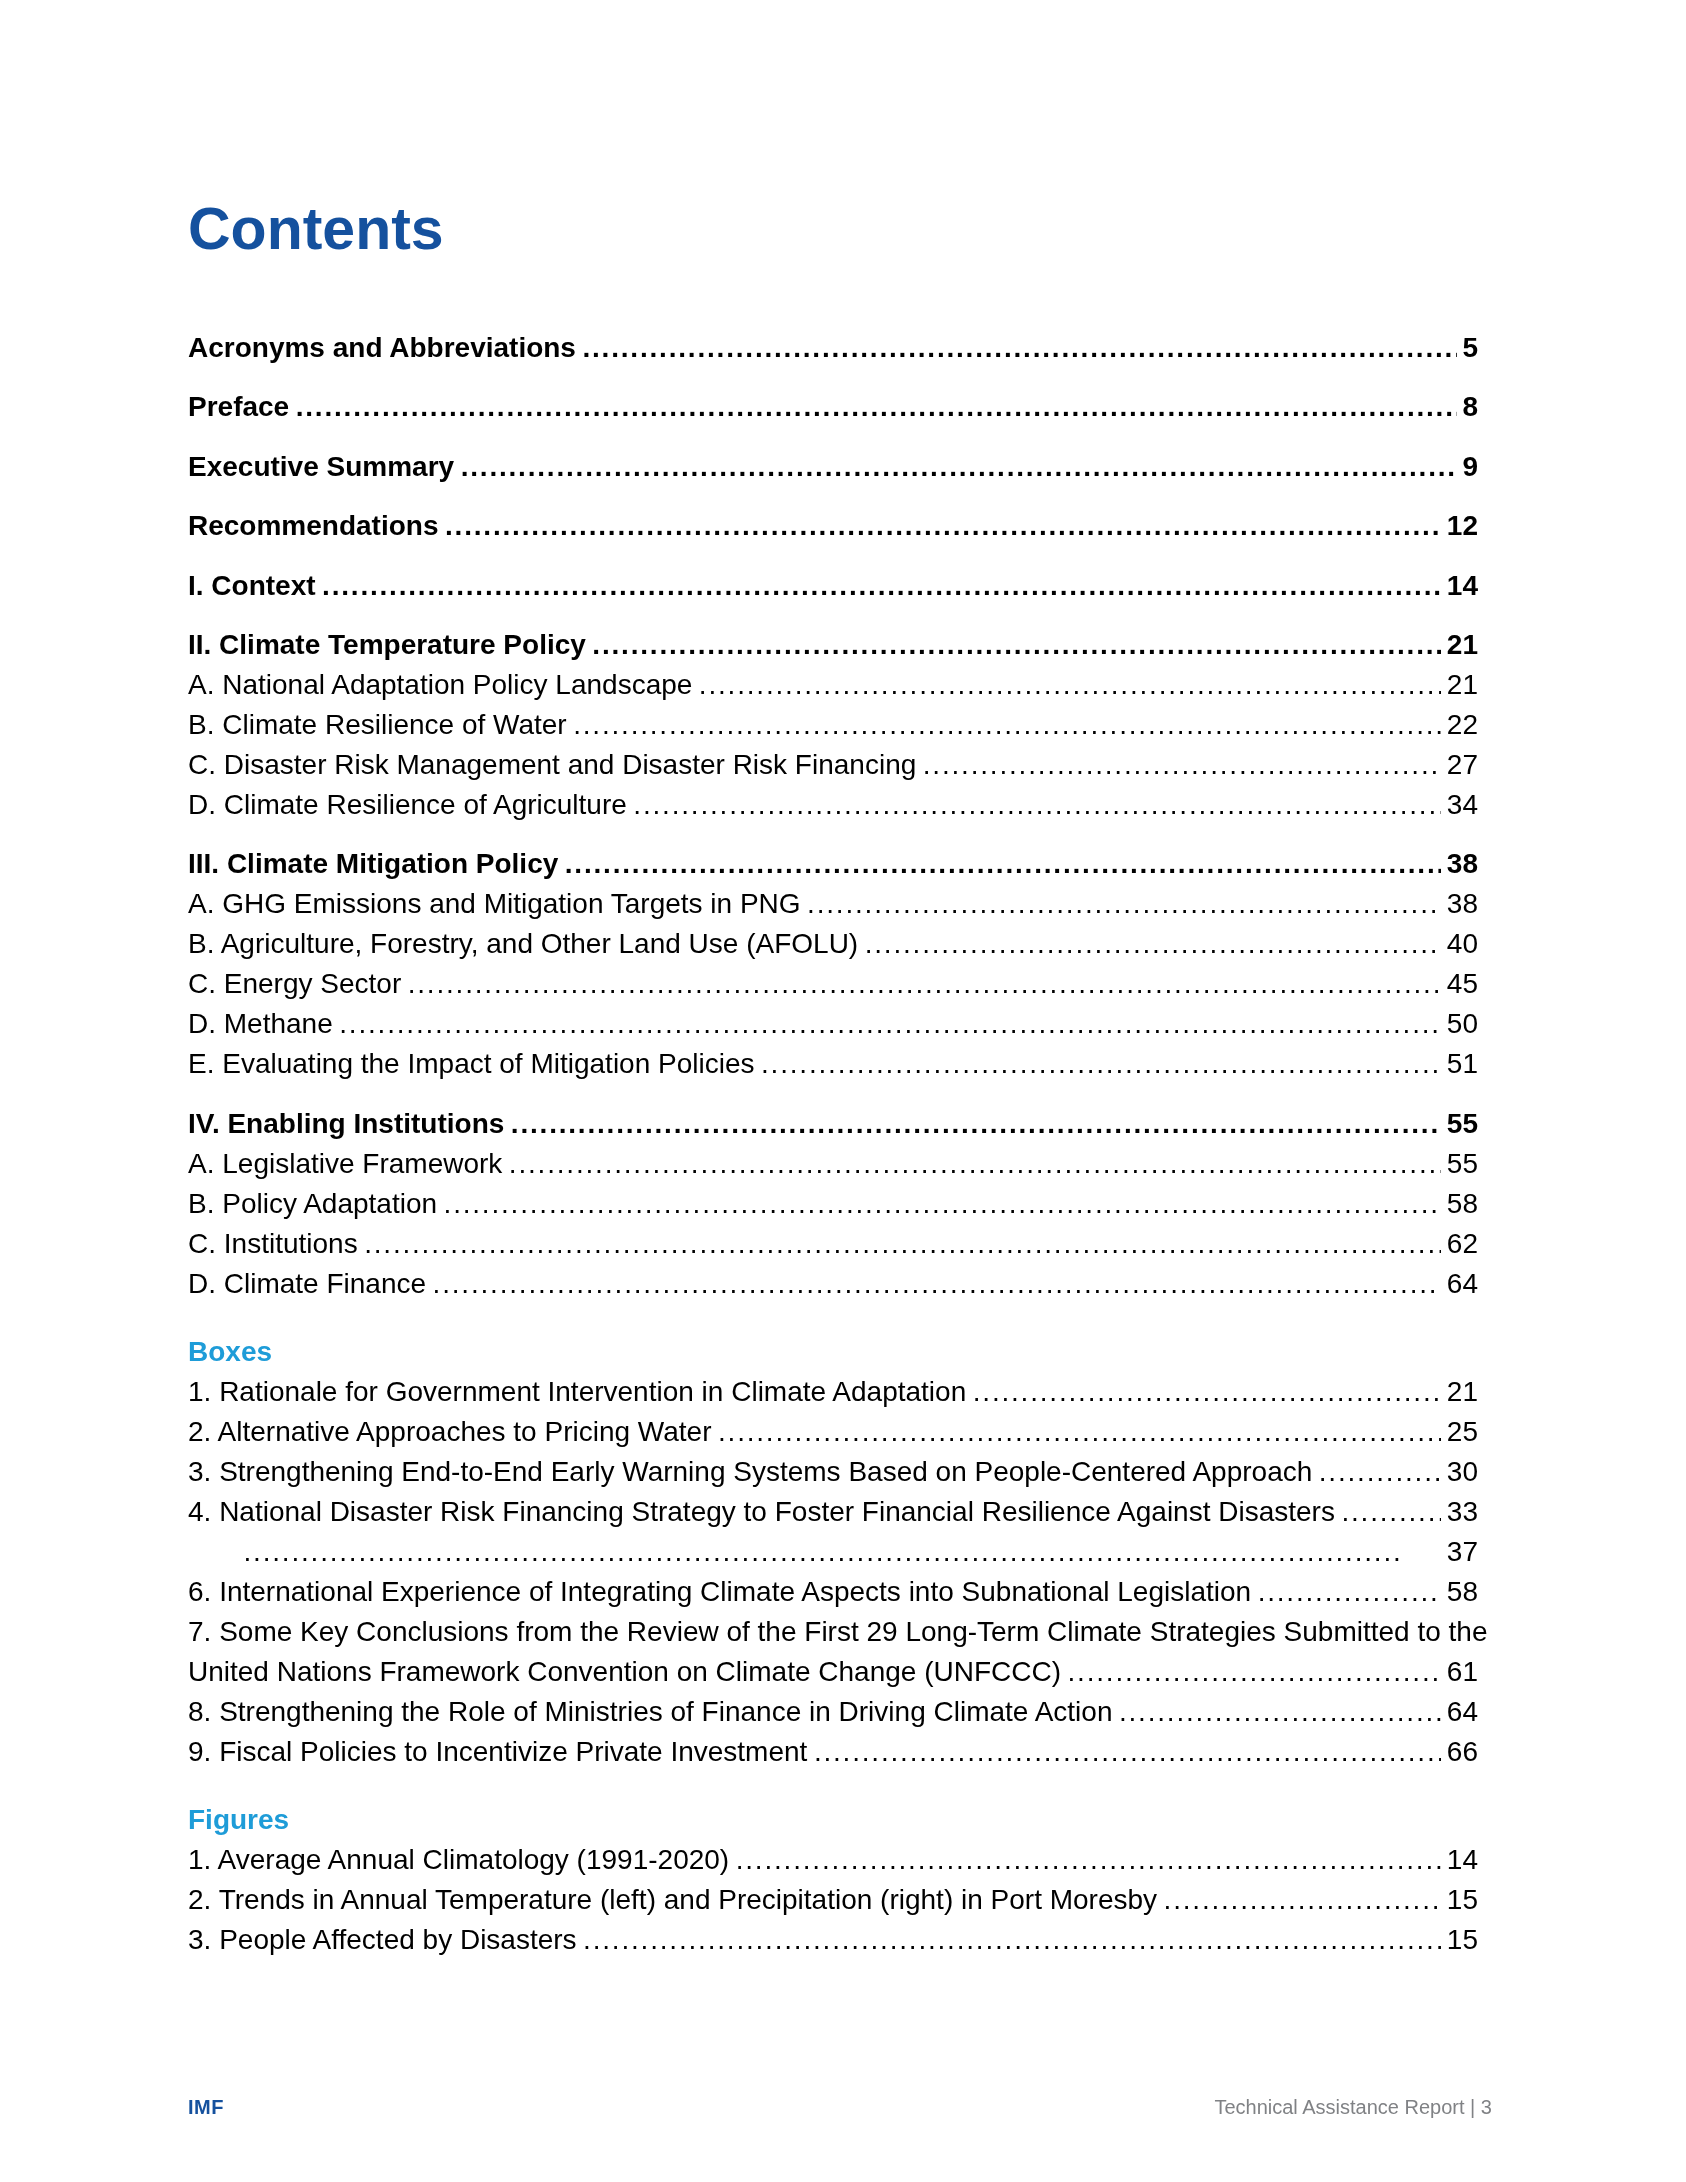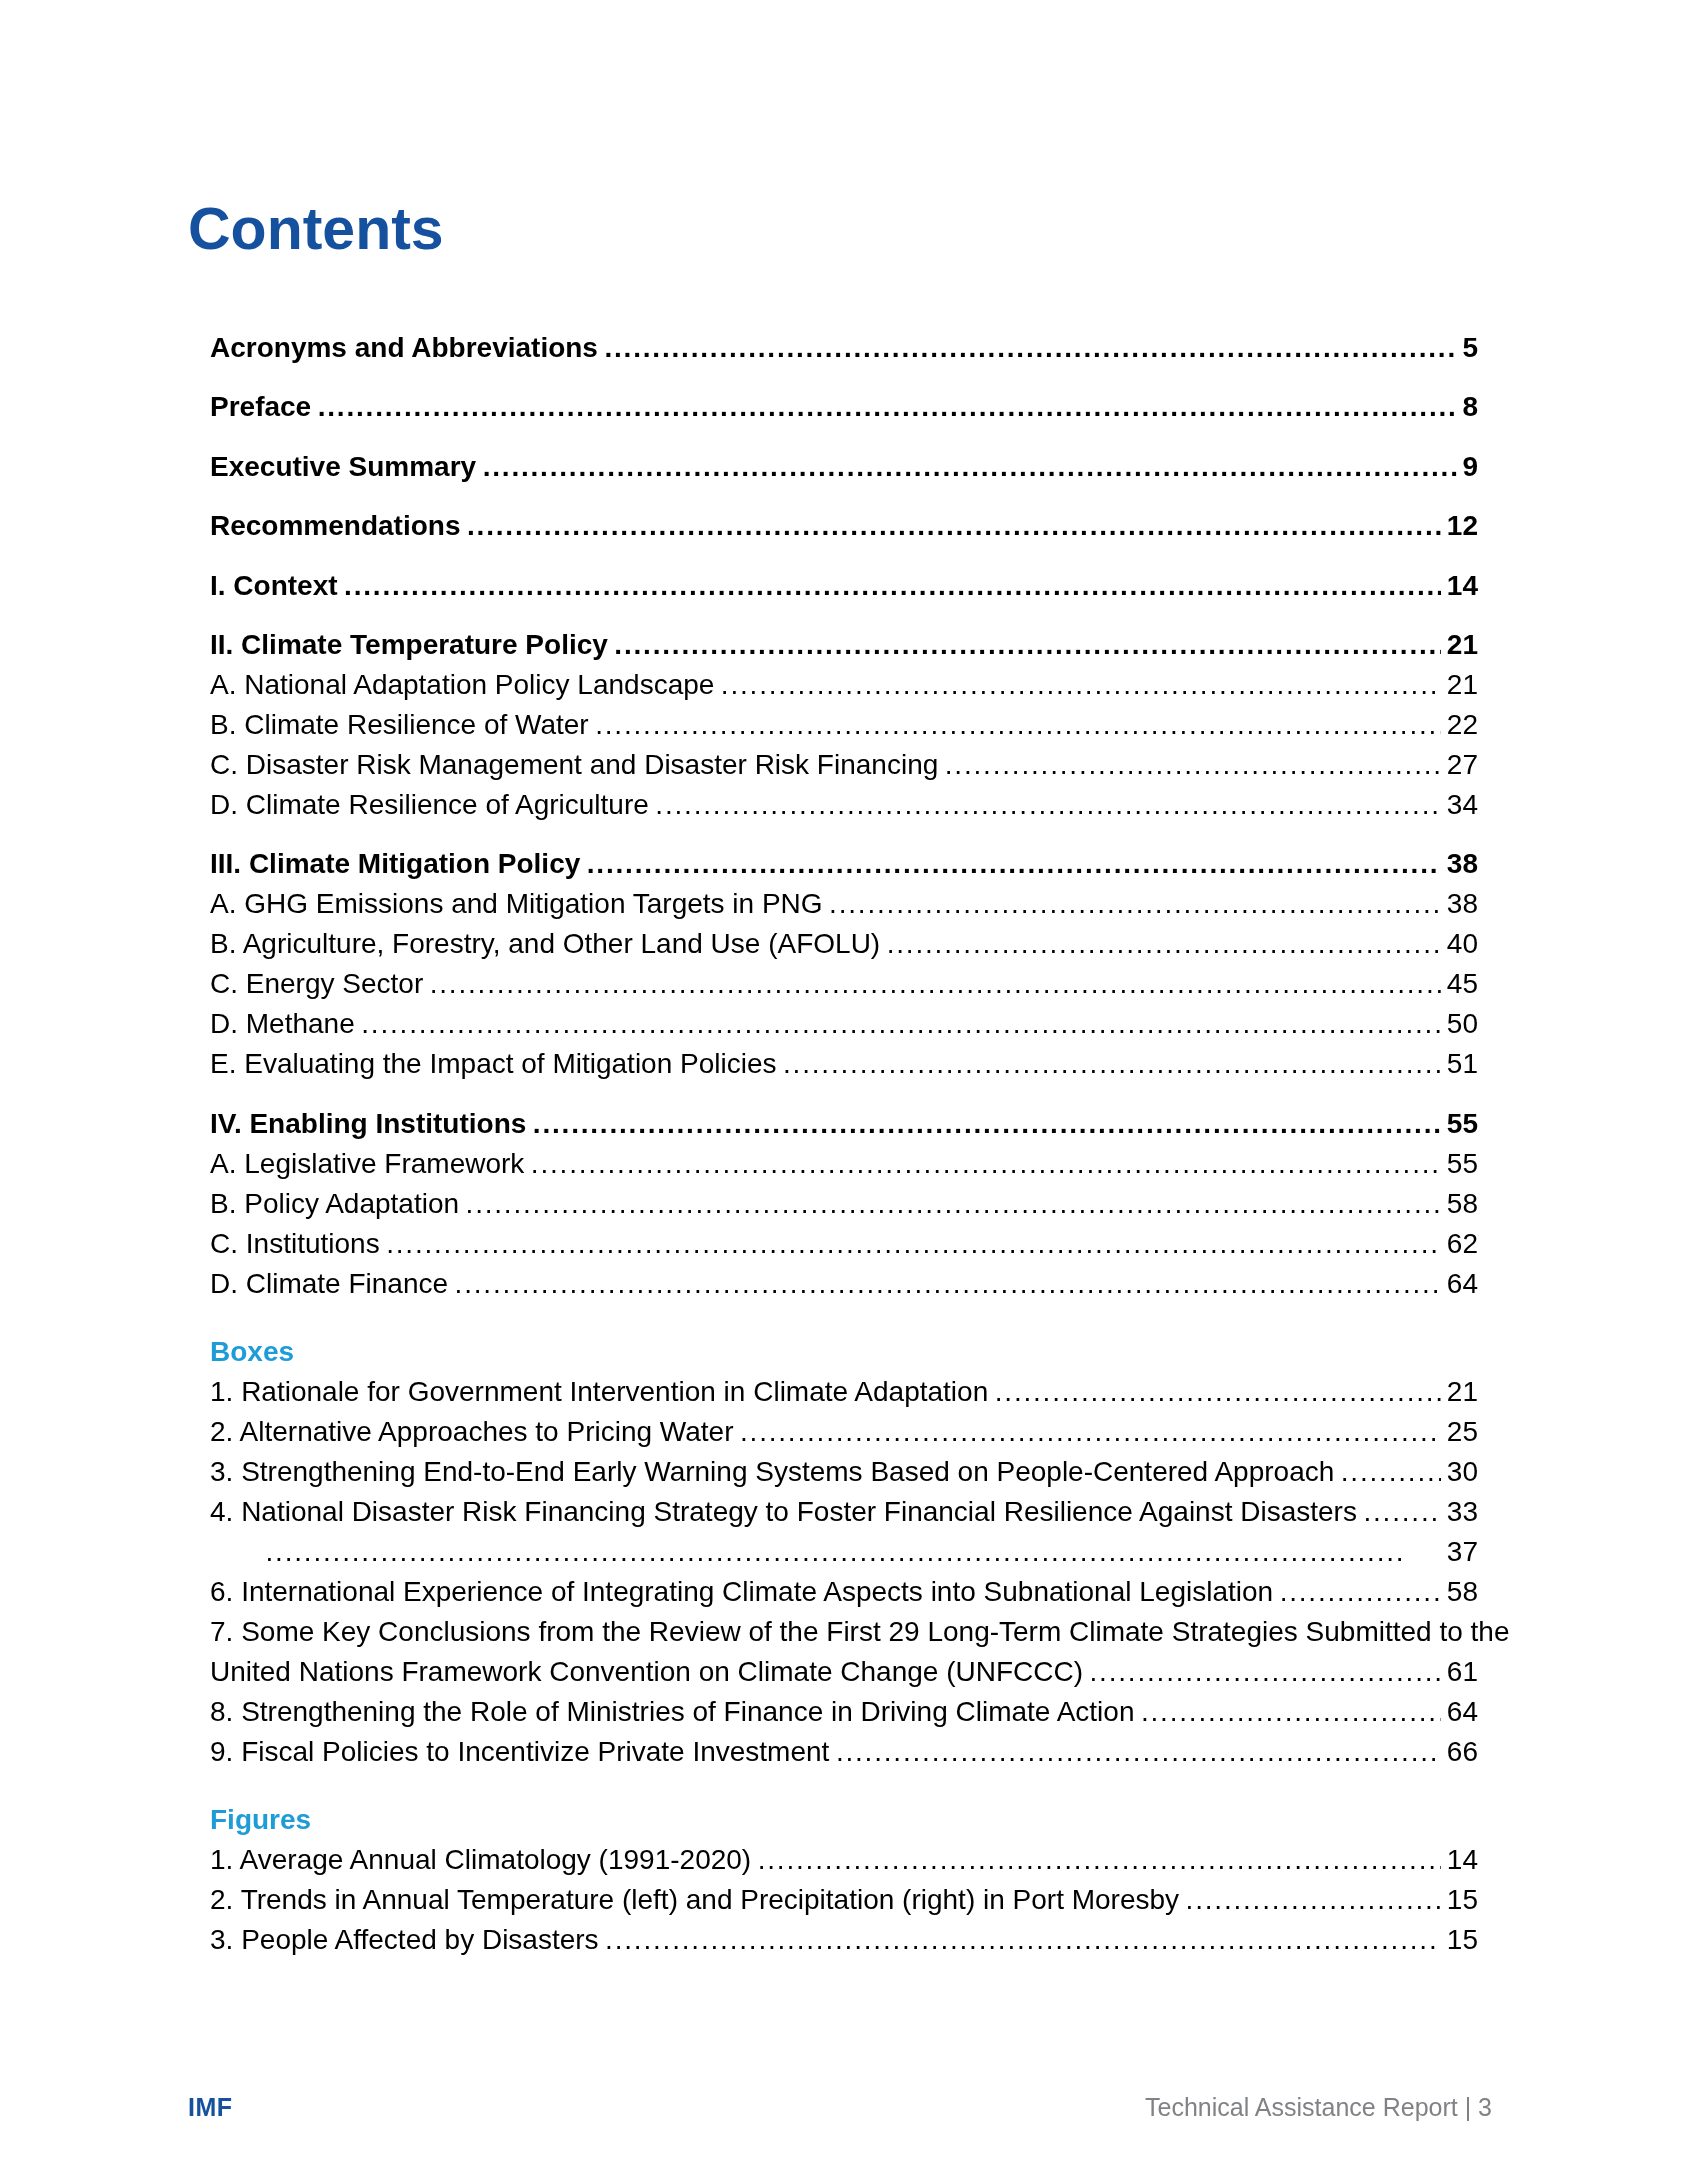--- a/index.html
+++ b/index.html
@@ -25,21 +25,20 @@
   }
   .doc-title {
     font-size: 59px;
     line-height: 66px;
     font-weight: 700;
     color: var(--heading-blue, #15519E);
   }
   .toc {
     margin-top: 66px;
     font-size: 28px;
-    margin-left: 22px;
   }
   .row {
     display: flex;
     align-items: baseline;
     line-height: 40px;
     white-space: nowrap;
   }
   .row.bold { font-weight: 700; }
   .row.spaced { margin-top: 19.4px; }
   .row.indent { padding-left: 13px; gap: 36px; }
@@ -63,21 +62,21 @@
     color: var(--subheading-blue, #1E9CD8);
   }
   .footer {
     position: absolute;
     left: 188px;
     right: 194px;
     top: 2087px;
     display: flex;
     justify-content: space-between;
     align-items: baseline;
-    font-size: 25px;
+    font-size: 20px;
     line-height: 40px;
   }
   .footer-brand {
     font-weight: 700;
     letter-spacing: 0.5px;
     color: var(--heading-blue, #15519E);
   }
   .footer-info { color: var(--footer-gray, #808285); }
 </style>
 </head>

